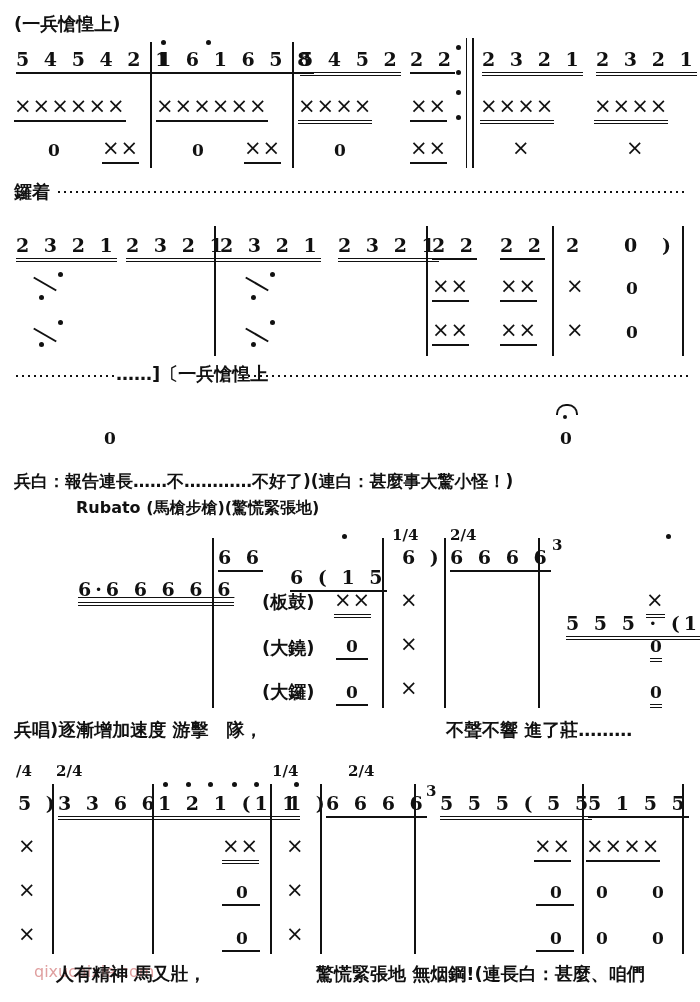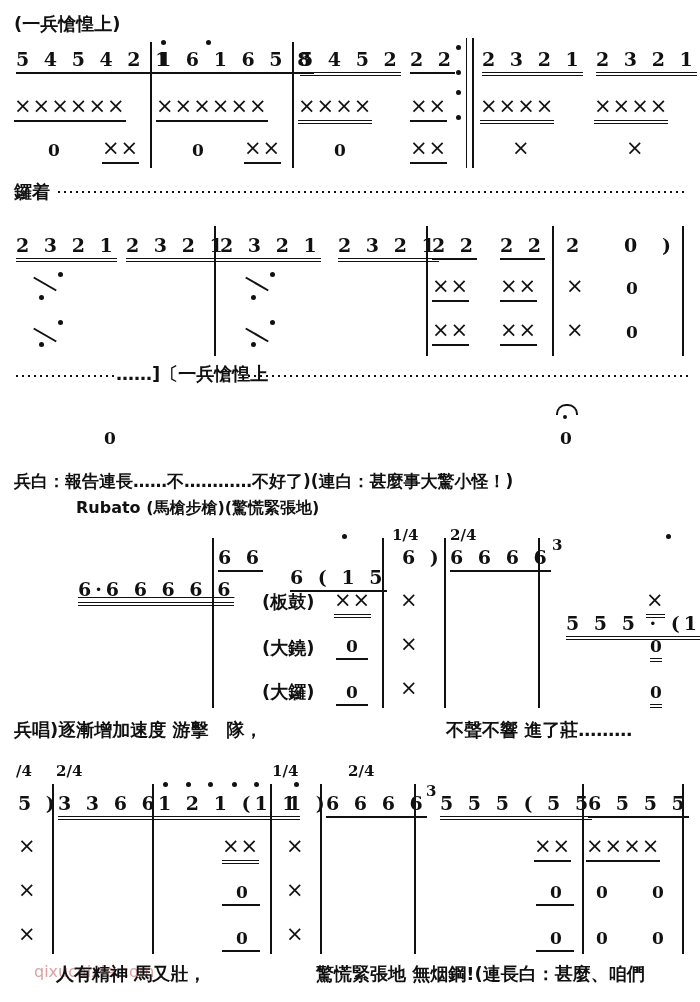--- a/index.html
+++ b/index.html
@@ -161,21 +161,21 @@
 <div class="abs num u2" style="left:158px;top:792px;">1 2 1 (1 1</div>
 <div class="bar" style="left:270px;top:784px;height:170px;"></div>
 <div class="dot" style="left:294px;top:782px;"></div>
 <div class="abs num" style="left:288px;top:792px;">1 )</div>
 <div class="bar" style="left:320px;top:784px;height:170px;"></div>
 <div class="abs num u1" style="left:326px;top:792px;">6 6 6 6</div>
 <div class="bar" style="left:414px;top:784px;height:170px;"></div>
 <div class="abs small" style="left:426px;top:782px;">3</div>
 <div class="abs num u2" style="left:440px;top:792px;">5 5 5 ( 5 5</div>
 <div class="bar" style="left:582px;top:784px;height:170px;"></div>
-<div class="abs num u1" style="left:588px;top:792px;">6 5 5 5</div>
+<div class="abs num u1" style="left:588px;top:792px;">5 1 5 5</div>
 <div class="bar" style="left:682px;top:784px;height:170px;"></div>
 
 <div class="abs x" style="left:18px;top:834px;">×</div>
 <div class="abs x u2" style="left:222px;top:834px;">××</div>
 <div class="abs x" style="left:286px;top:834px;">×</div>
 <div class="abs x u1" style="left:534px;top:834px;">××</div>
 <div class="abs x u1" style="left:586px;top:834px;">××××</div>
 
 <div class="abs x" style="left:18px;top:878px;">×</div>
 <div class="abs zero u1" style="left:222px;top:882px;padding:0 12px 2px 14px;">0</div>

